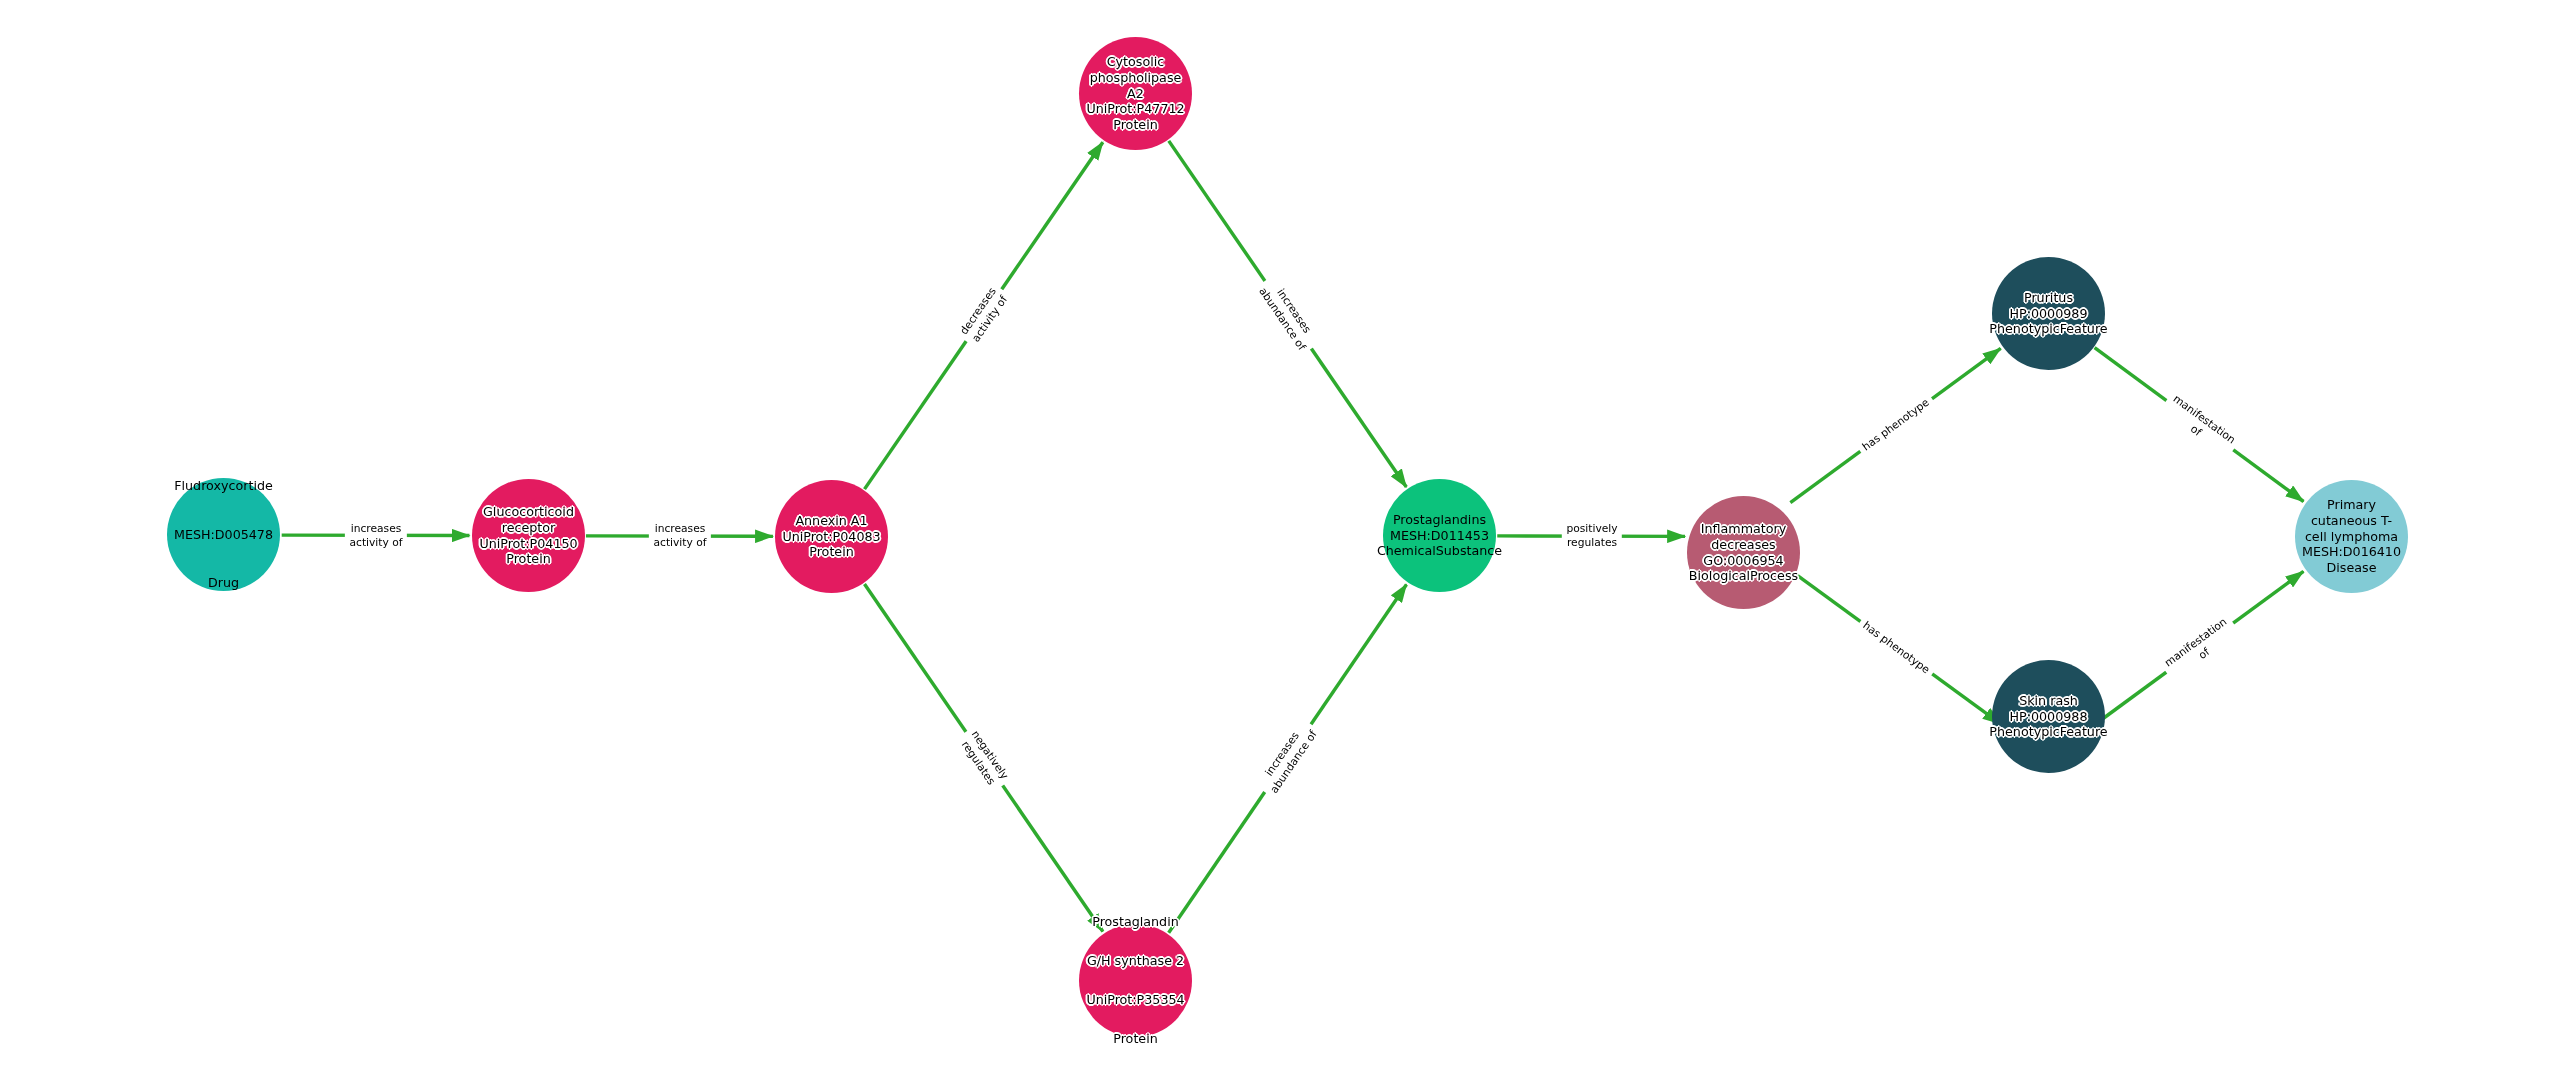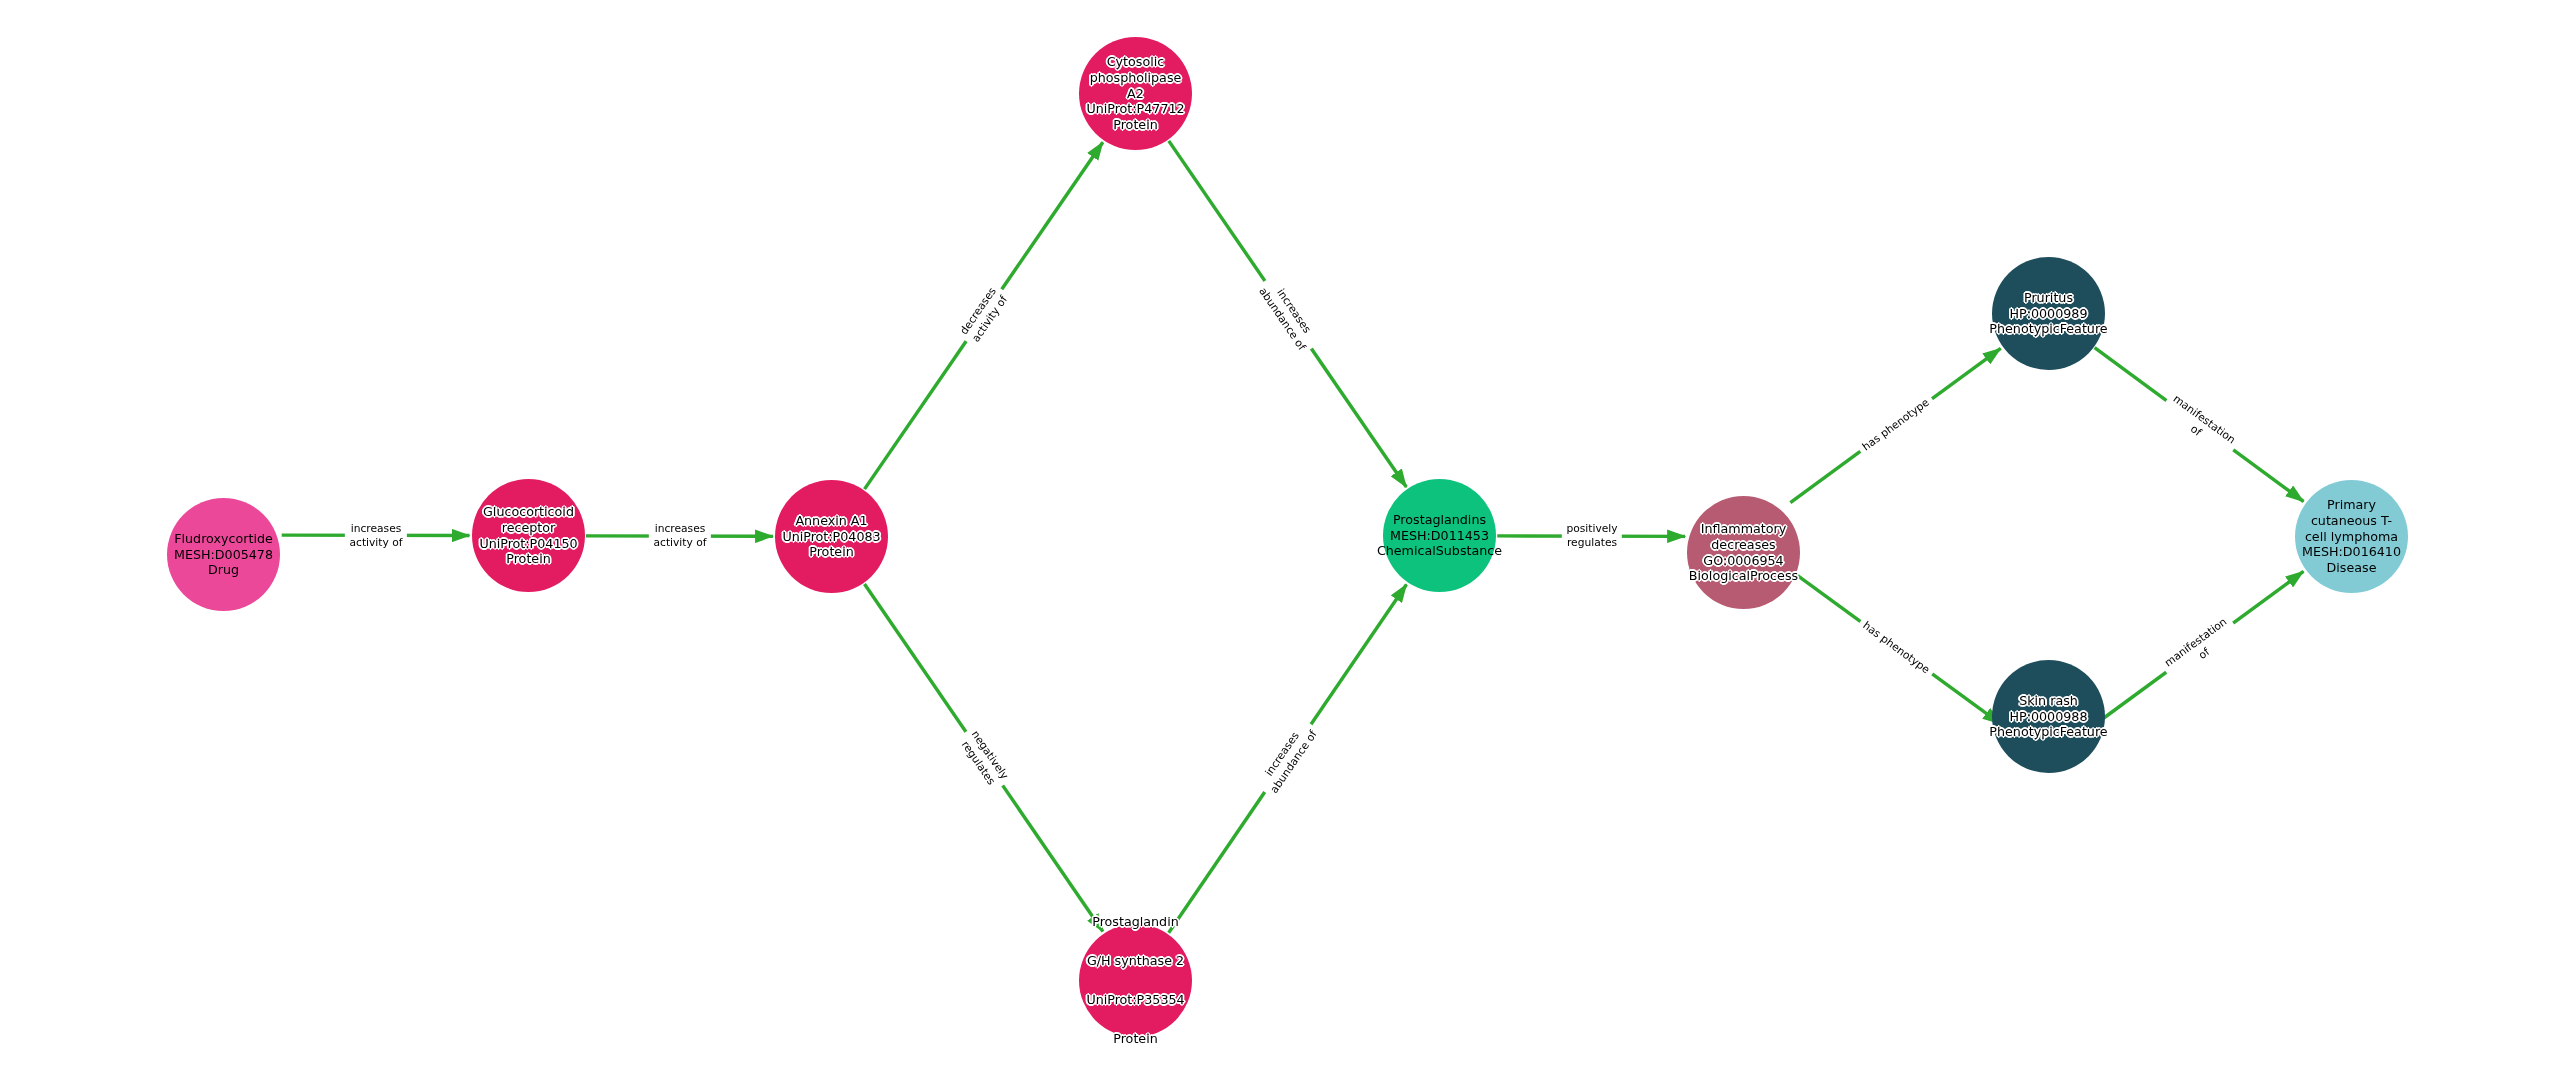--- a/index.html
+++ b/index.html
@@ -123,21 +123,21 @@
       <div class="edge-label" style="left: 2200px; top: 425px; transform: translate(-50%, -50%) rotate(36.3deg);">
         <div class="line">manifestation</div>
         <div class="line">of</div>
       </div>
       <div class="edge-label" style="left: 2200px; top: 648px; transform: translate(-50%, -50%) rotate(-36.3deg);">
         <div class="line">manifestation</div>
         <div class="line">of</div>
       </div>
     </div>
   <div id="node-layer">
-      <div class="node" style="left: 167px; top: 498px; width: 113px; height: 113px; background: #ec4899;">
+      <div class="node" style="left: 167px; top: 478px; width: 113px; height: 113px; background: #14b8a6; justify-content: space-between;">
         <div class="line">Fludroxycortide</div>
         <div class="line">MESH:D005478</div>
         <div class="line">Drug</div>
       </div>
       <div class="node outlined" style="left: 472px; top: 479px; width: 113px; height: 113px; background: rgb(227, 27, 96); align-items: center;">
         <div class="line">Glucocorticoid</div>
         <div class="line">receptor</div>
         <div class="line">UniProt:P04150</div>
         <div class="line">Protein</div>
       </div>

